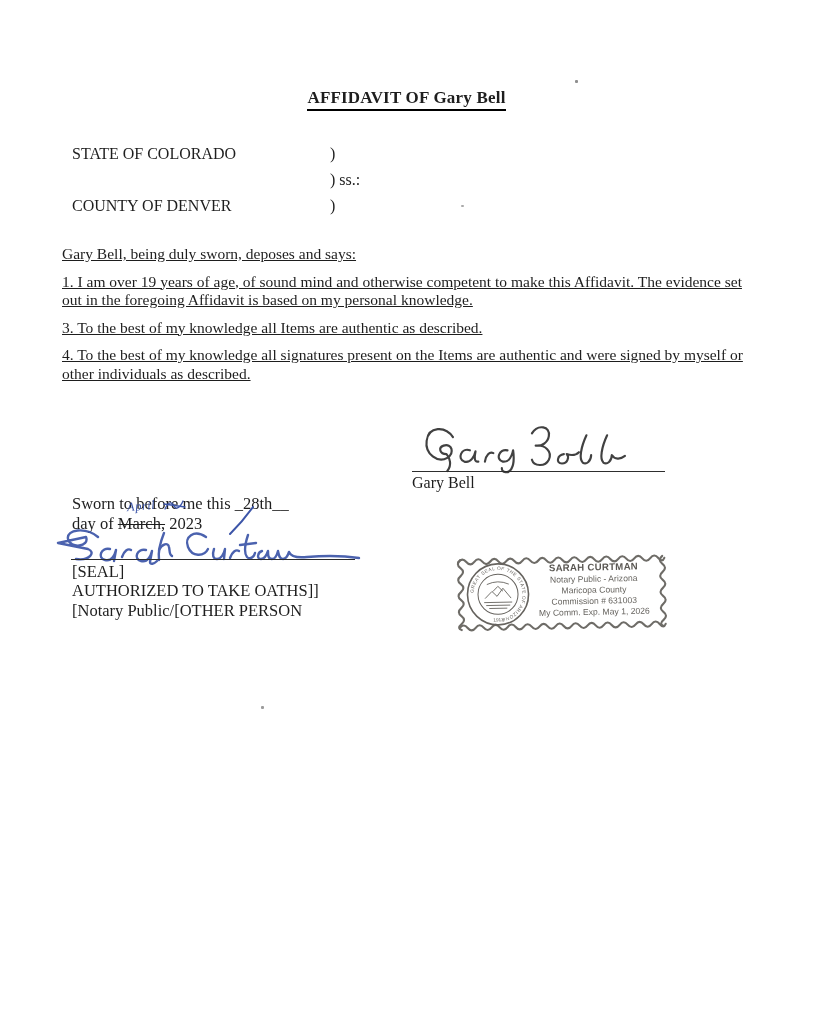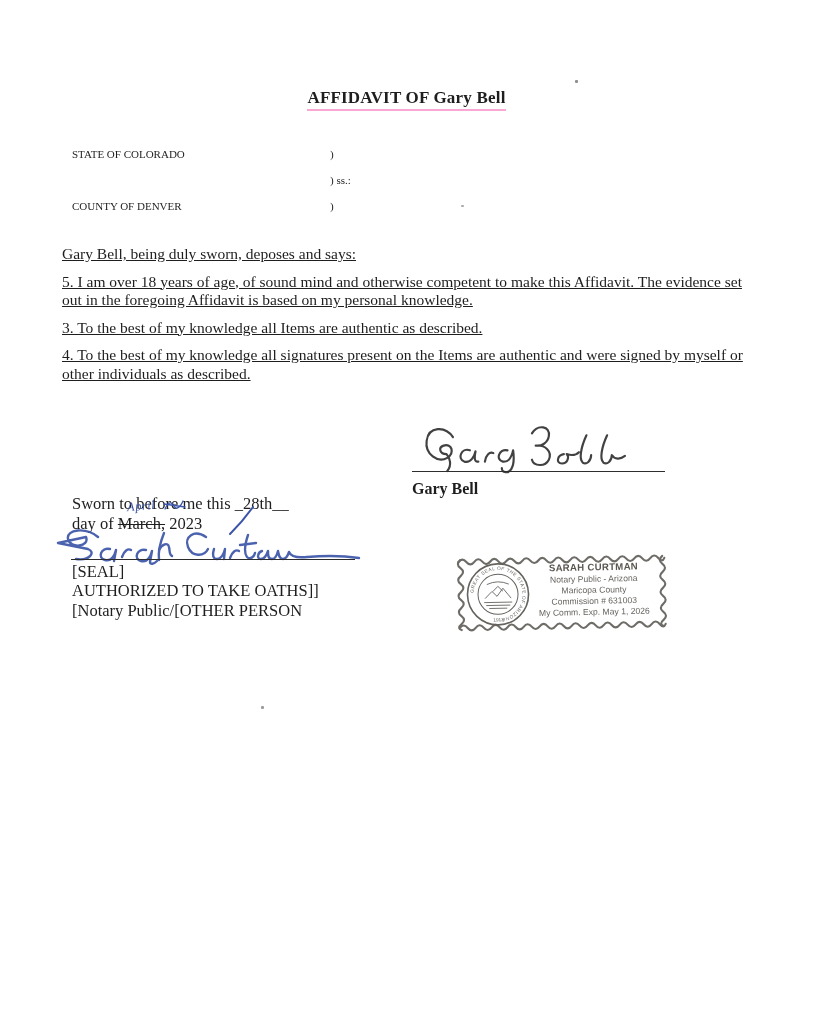--- a/index.html
+++ b/index.html
@@ -8,35 +8,35 @@
     width:813px;height:1024px;
     background:#ffffff;
     font-family:"Liberation Serif", serif;
     color:#1e1e1e;
     overflow:hidden;
   }
   
   .title-wrap{position:absolute;top:88px;left:0;right:0;text-align:center;}
   .title{
     display:inline-block;font-weight:bold;font-size:17px;letter-spacing:.2px;
-    border-bottom:2px solid #f9a8d4;padding-bottom:1px;
+    border-bottom:2px solid #000000;padding-bottom:1px;
   }
   
-  .venue{position:absolute;top:141px;left:72px;font-size:11px;}
+  .venue{position:absolute;top:141px;left:72px;font-size:16px;}
   .venue-row{display:flex;height:26px;line-height:26px;}
   .venue-label{width:258px;}
   .venue-paren{width:60px;}
   
   .body-text{position:absolute;top:245px;left:62px;width:702px;font-size:15.5px;line-height:18.5px;}
   .body-text p{margin:0 0 9px 0;text-decoration:underline;}
   
   .affiant-block{position:absolute;left:412px;top:424px;width:253px;}
   .affiant-sig-svg{display:block;width:253px;height:47px;overflow:visible;}
   .sig-rule{border-bottom:1.6px solid #2e2e2e;width:253px;height:0;}
-  .printed-name{font-size:16px;margin-top:8px;font-weight:bold;}
+  .printed-name{font-size:16px;margin-top:2px;}
   
   .sworn-lines{position:absolute;left:72px;top:494px;font-size:16.5px;line-height:20px;}
   .struck{text-decoration:line-through;text-decoration-thickness:1.4px;}
   .handwritten-month{
     position:absolute;left:127px;top:499px;
     color:#3c55a8;font-size:12.5px;font-style:italic;
     transform:rotate(-5deg);letter-spacing:.5px;
   }
   .month-scribble{position:absolute;left:162px;top:498px;width:26px;height:15px;overflow:visible;}
   .t-cross{position:absolute;left:226px;top:504px;width:32px;height:32px;overflow:visible;}
@@ -72,21 +72,21 @@
       <span class="venue-paren">) ss.:</span>
     </div>
     <div class="venue-row">
       <span class="venue-label">COUNTY OF DENVER</span>
       <span class="venue-paren">)</span>
     </div>
   </div>
 
   <div class="body-text">
     <p>Gary Bell, being duly sworn, deposes and says:</p>
-    <p>5. I am over 18 years of age, of sound mind and otherwise competent to make this Affidavit. The evidence set out in the foregoing Affidavit is based on my personal knowledge.</p>
+    <p>1. I am over 19 years of age, of sound mind and otherwise competent to make this Affidavit. The evidence set out in the foregoing Affidavit is based on my personal knowledge.</p>
     <p>3. To the best of my knowledge all Items are authentic as described.</p>
     <p>4. To the best of my knowledge all signatures present on the Items are authentic and were signed by myself or other individuals as described.</p>
   </div>
 
   <div class="affiant-block">
     <svg class="affiant-sig-svg" viewBox="0 0 250 50" fill="none" stroke="#2d2d2d" stroke-width="2.3" stroke-linecap="round" stroke-linejoin="round" opacity="0.9">
       <path d="M34,14 C26,2 8,2 6,18 C4,32 18,42 28,36 C36,31 33,20 24,23 C18,25 20,32 27,32 C31,36 33,44 28,50"></path>
       <path d="M52,28 c-9,-3 -14,9 -6,12 c7,2 11,-6 12,-11 c-1,5 -2,12 3,11"></path>
       <path d="M68,40 c1,-7 5,-11 9,-9"></path>
       <path d="M92,28 c-9,-2 -13,10 -5,12 c7,1 10,-7 11,-12 c1,7 1,15 -2,20 c-3,5 -10,4 -10,-1"></path>

